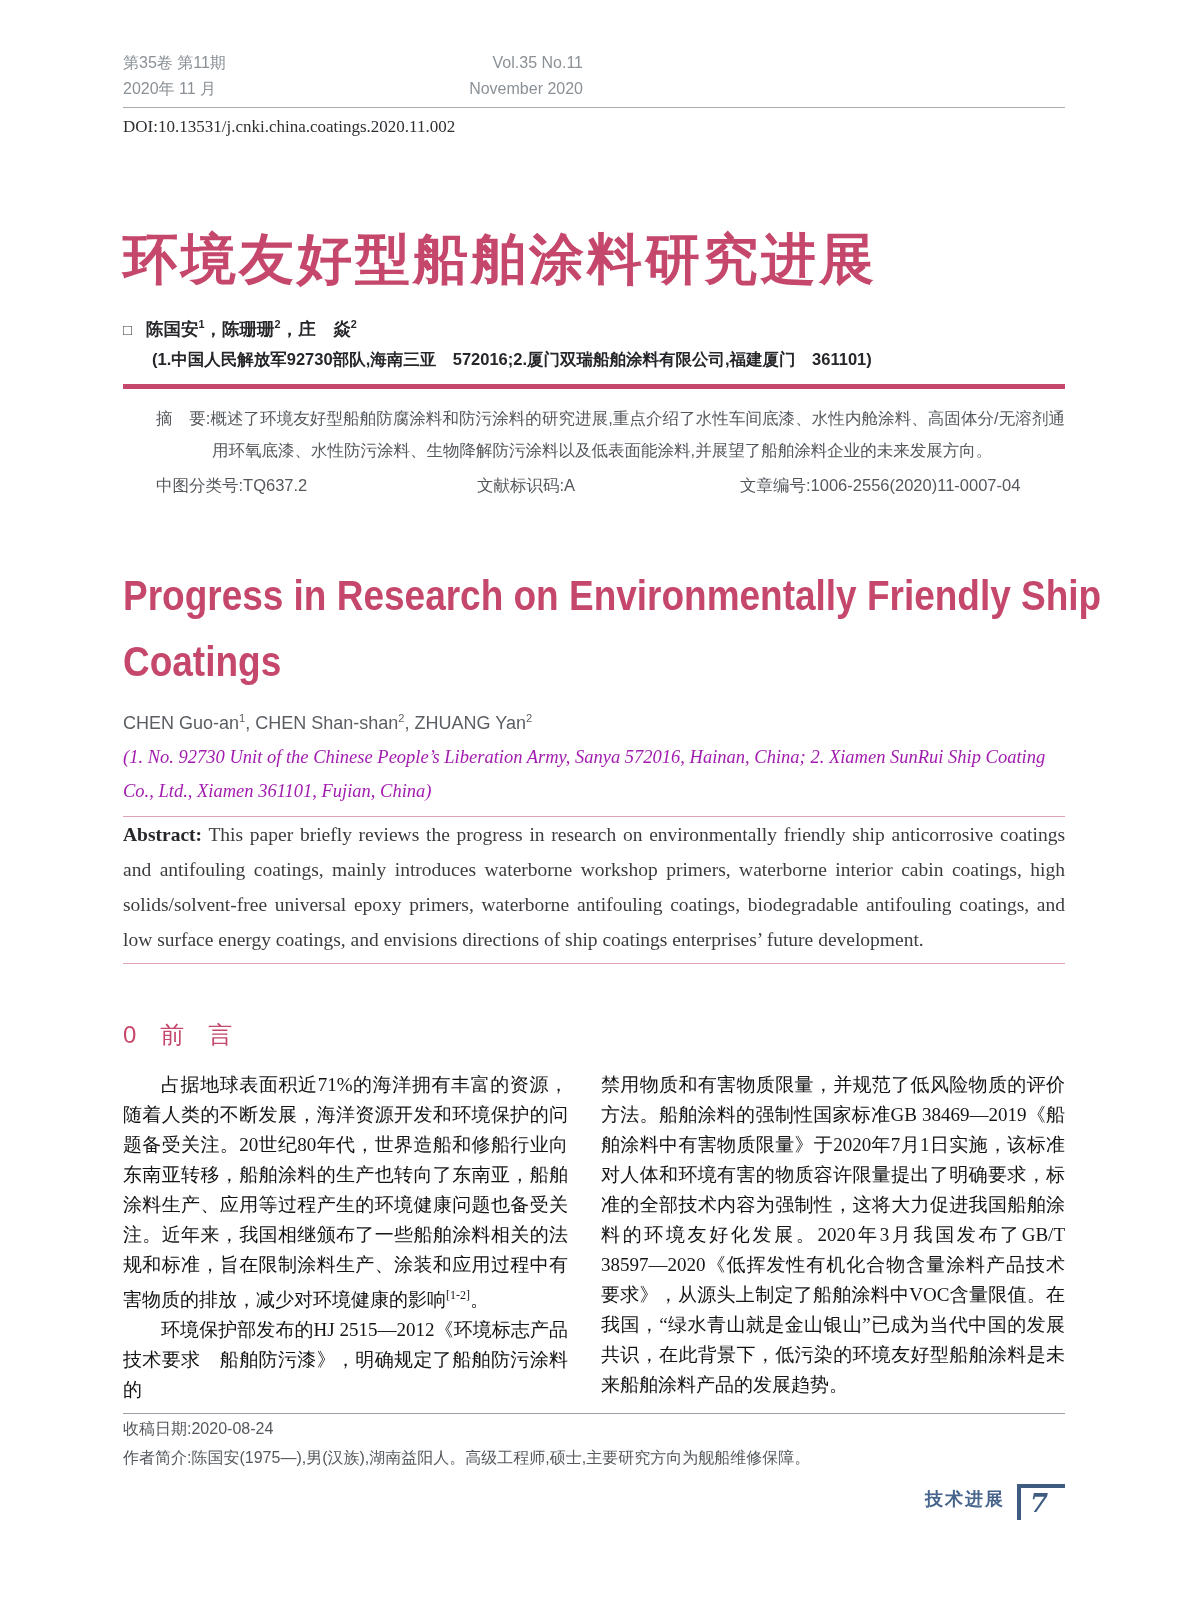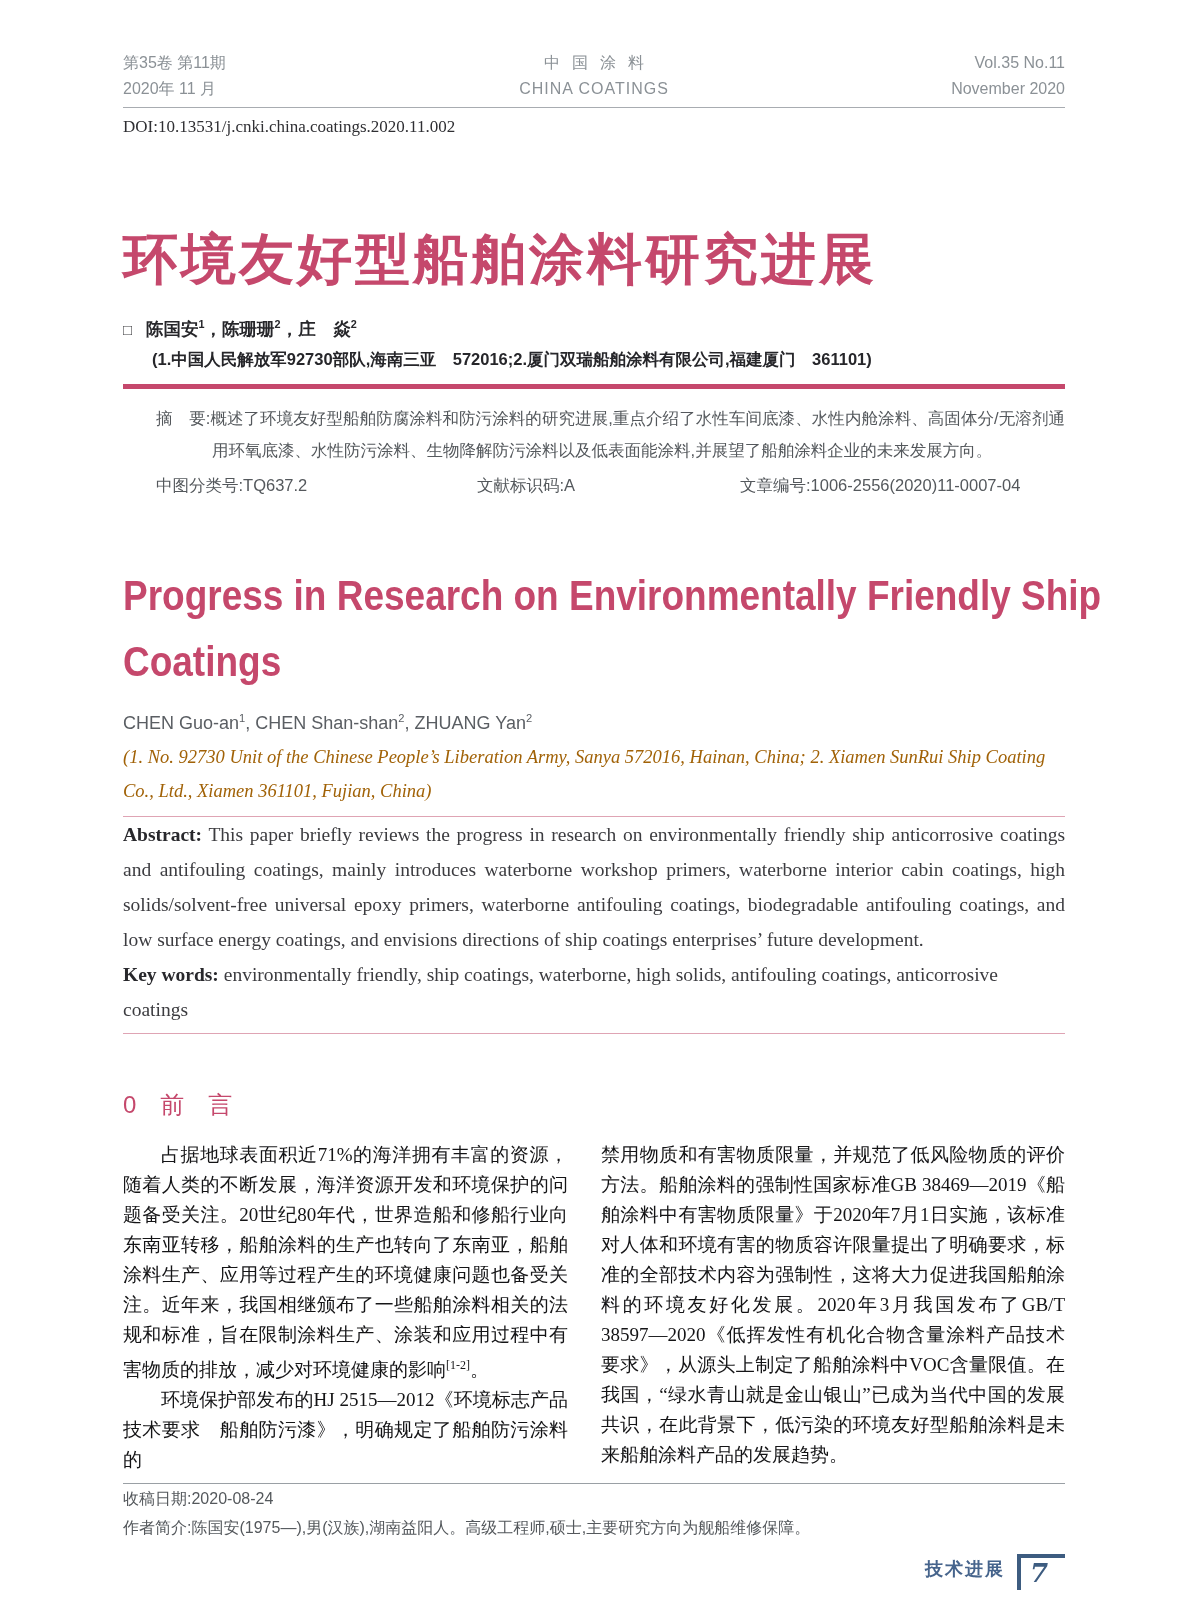--- a/index.html
+++ b/index.html
@@ -32,21 +32,21 @@
   .meta-row { display:flex; margin-top:5px; line-height:29px;align-items:flex-end; }
   .meta-row .m1 { width:321px; }
   .meta-row .m2 { width:263px; }
   .meta-row .m3 { flex:1; }
   
   .title-en { margin-top:62px; color:#c5486c; font-weight:bold; font-size:43px;
               transform:scaleX(0.86); transform-origin:left top; width:1100px; }
   .title-en div { white-space:nowrap; line-height:66px; }
   .authors-en { margin-top:12px; font-size:18px; line-height:25px; color:#5a5e63; }
   .affil-en { margin-top:4px; font-family:"Liberation Serif","DejaVu Serif",serif; font-style:italic;
-              font-size:18.5px; line-height:34px; color:#a16207; }
+              font-size:18.5px; line-height:34px; color:#a21caf; }
   .rule-pink-thin { border-top:1.5px solid #dfa4b4; }
   .r1 { margin-top:8px; }
   .r2 { margin-top:6px; }
   .abs-en { margin-top:6px; font-family:"Liberation Serif","DejaVu Serif",serif; font-size:19.5px;
             line-height:35px; color:#3c3c40; text-align:justify; }
   .abs-en b, .kw-en b { color:#28282c; }
   .kw-en { font-family:"Liberation Serif","DejaVu Serif",serif; font-size:19.5px; line-height:35px; color:#3c3c40; }
   
   .sec-head { margin-top:56px; font-size:24px; line-height:30px; font-weight:normal; color:#c5486c; }
   .columns { margin-top:16px; display:flex; gap:33px; }
@@ -69,24 +69,20 @@
 </style>
 </head>
 <body>
 
 <div class="page">
 
   <header class="masthead">
     <div class="mh-left">
       <div>第35卷 第11期</div>
       <div>2020年 11 月</div>
-    </div>
-    <div class="mh-center">
-      <div class="jcn">中国涂料</div>
-      <div class="jen">CHINA COATINGS</div>
     </div>
     <div class="mh-right">
       <div>Vol.35  No.11</div>
       <div>November 2020</div>
     </div>
   </header>
 
   <div class="rule-gray"></div>
 
   <div class="doi">DOI:10.13531/j.cnki.china.coatings.2020.11.002</div>
@@ -115,21 +111,20 @@
     <div>Coatings</div>
   </div>
 
   <div class="authors-en"><span><span>CHEN Guo-an</span><sup>1</sup><span>, </span></span><span><span>CHEN Shan-shan</span><sup>2</sup><span>, </span></span><span><span>ZHUANG Yan</span><sup>2</sup><span></span></span></div>
 
   <div class="affil-en">(1. No. 92730 Unit of the Chinese People’s Liberation Army, Sanya 572016, Hainan, China; 2. Xiamen SunRui Ship Coating Co., Ltd., Xiamen 361101, Fujian, China)</div>
 
   <div class="rule-pink-thin r1"></div>
 
   <p class="abs-en" style="margin:0"><b>Abstract:</b><span> This paper briefly reviews the progress in research on environmentally friendly ship anticorrosive coatings and antifouling coatings, mainly introduces waterborne workshop primers, waterborne interior cabin coatings, high solids/solvent-free universal epoxy primers, waterborne antifouling coatings, biodegradable antifouling coatings, and low surface energy coatings, and envisions directions of ship coatings enterprises’ future development.</span></p>
-  <p class="kw-en" style="margin:0"><b>Key words:</b><span> environmentally friendly, ship coatings, waterborne, high solids, antifouling coatings, anticorrosive coatings</span></p>
 
   <div class="rule-pink-thin r2"></div>
 
   <h2 class="sec-head">0　前　言</h2>
 
   <div class="columns">
     <div class="col-l">
       <p class="indent"><span>占据地球表面积近71%的海洋拥有丰富的资源，随着人类的不断发展，海洋资源开发和环境保护的问题备受关注。20世纪80年代，世界造船和修船行业向东南亚转移，船舶涂料的生产也转向了东南亚，船舶涂料生产、应用等过程产生的环境健康问题也备受关注。近年来，我国相继颁布了一些船舶涂料相关的法规和标准，旨在限制涂料生产、涂装和应用过程中有害物质的排放，减少对环境健康的影响</span><sup class="ref">[1-2]</sup><span>。</span></p>
       <p class="indent"><span>环境保护部发布的HJ 2515—2012《环境标志产品技术要求　船舶防污漆》，明确规定了船舶防污涂料的</span></p>
     </div>

